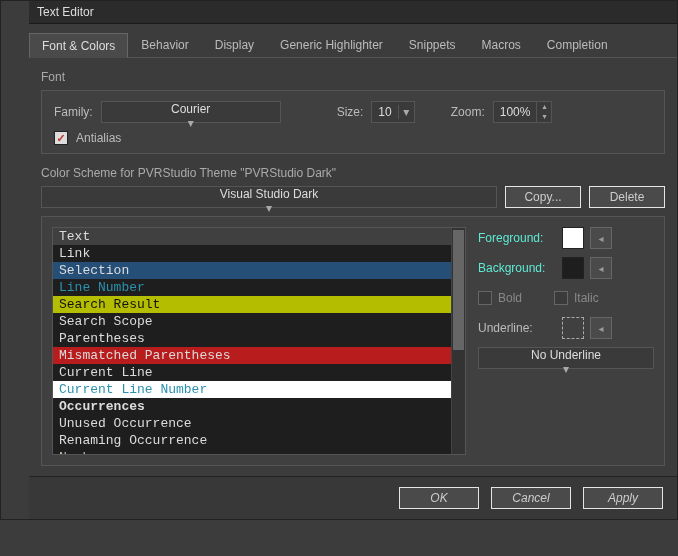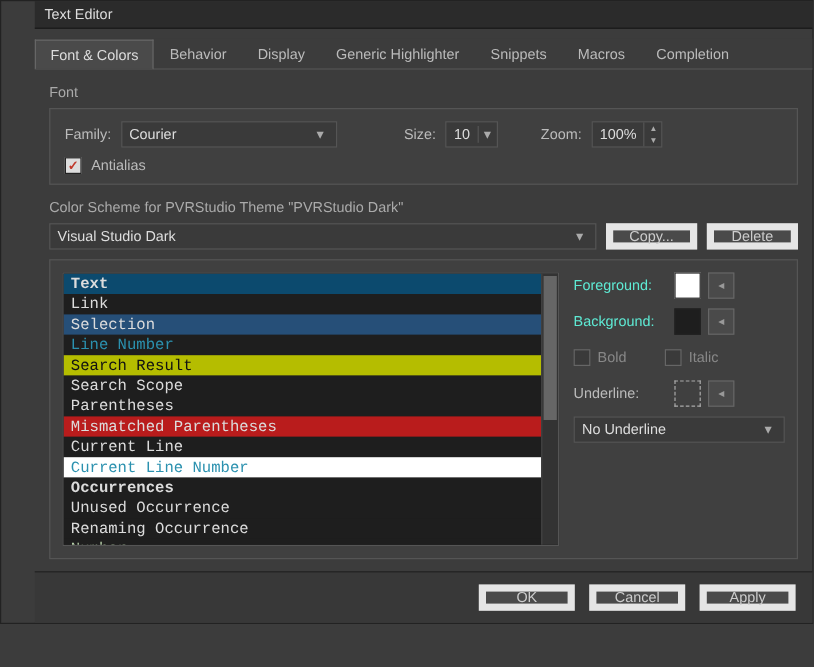--- a/index.html
+++ b/index.html
@@ -7,47 +7,47 @@
   .window { border: 1px solid #222; width: 678px; height: 520px; display: flex; flex-direction: column; padding-left: 28px; }
   .titlebar { background: #2b2b2b; color: #ddd; padding: 4px 8px; font-size: 12px; border-bottom: 1px solid #1a1a1a; }
   .tabs { display: flex; background: #3c3c3c; border-bottom: 1px solid #555; height: 26px; margin-top:8px; }
   .tab { padding: 5px 12px; color: #bbb; cursor: pointer; border: 1px solid transparent; border-bottom:none; }
   .tab.active { background: #4a4a4a; border: 1px solid #666; border-bottom: 1px solid #4a4a4a; position: relative; top: 1px; color:#ddd;}
   .pane { flex: 1; padding: 10px 12px; overflow: hidden; display:flex; flex-direction:column;}
   .section-label { color: #aaa; margin: 2px 0 6px 0; }
   .font-box { border: 1px solid #555; background: #404040; padding: 10px 12px 8px 12px; display: flex; flex-direction: column; gap: 8px; }
   .row { display: flex; align-items: center; gap: 8px; }
   .label { color: #bbb; }
-  .combo { background: #3a3a3a; border: 1px solid #555; color: #ddd; height: 22px; display: flex; align-items: center; padding: 0 6px; justify-content: space-between; }
+  .combo { background: #3a3a3a; border: 1px solid #555; color: #ddd; height: 22px; display: flex; align-items: center; padding: 0 6px; justify-content: space-between; flex-direction: column; }
   .combo .chev { width: 14px; text-align: center; color: #aaa;}
   .combo-family { width: 180px; }
   .spin { display:flex; align-items:center; background:#3a3a3a; border:1px solid #555; height:22px; }
   .spin .val { padding:0 6px; color:#ddd; min-width:24px; }
   .spin .chev { width:16px; text-align:center; color:#aaa; border-left:1px solid #555;}
   .spin .updown { display:flex; flex-direction:column; border-left:1px solid #555; }
   .spin .updown div { width:14px; height:10px; text-align:center; font-size:8px; color:#aaa; line-height:10px; }
   .checkbox { width:14px; height:14px; background:#ddd; border:1px solid #222; display:inline-flex; align-items:center; justify-content:center; color:#c0392b; font-weight:bold; font-size:11px; }
   .scheme-label { margin: 12px 0 6px 0; color:#aaa; }
   .scheme-row { display:flex; gap:8px; margin-bottom:8px; }
   .combo-scheme { flex:1; }
-  .btn { background:#4a4a4a; border:6px solid #e5e5e5; color:#ccc; height:22px; min-width:76px; display:flex; align-items:center; justify-content:center; cursor:pointer; }
+  .btn { background:#4a4a4a; border:1px solid #e5e5e5; color:#ccc; height:22px; min-width:76px; display:flex; align-items:center; justify-content:center; cursor:pointer; }
   .main-row { display:flex; gap:12px; flex:1; min-height:0; border:1px solid #555; background:#404040; padding:10px;}
   .list-wrap { flex:1; position:relative; background:#1e1e1e; border:1px solid #555; overflow:hidden; }
   .list { position:absolute; inset:0; overflow:hidden; padding-right:14px;}
   .scrollbar { position:absolute; right:0; top:0; bottom:0; width:14px; background:#333; border-left:1px solid #444;}
   .thumb { position:absolute; left:1px; right:1px; top:2px; height:120px; background:#666;}
   .item { font-family: "Courier New", monospace; font-size:13px; padding:1px 6px; white-space:nowrap; color:#dcdcdc; }
   .side { width:176px; display:flex; flex-direction:column; gap:8px; color:#888; }
   .side-row { display:flex; align-items:center; gap:6px; height:22px; }
   .side-row .slabel { width:78px; color:#5eead4; }
   .swatch { width:22px; height:22px; border:1px solid #222; }
   .smallbtn { width:22px; height:22px; background:#4a4a4a; border:1px solid #666; display:flex; align-items:center; justify-content:center; color:#999; font-size:10px;}
   .side .checkbox2 { width:14px; height:14px; border:1px solid #666; background:#3a3a3a; display:inline-block;}
   .underline-swatch { width:22px; height:22px; border:1px dashed #aaa; }
-  .footer { display:flex; justify-content:flex-end; gap:12px; padding:10px 14px; border-top:1px solid #222; background:#383838;}
+  .footer { display:flex; justify-content:flex-end; gap:12px; padding:10px 14px; border-top:1px solid #222; background:#383838;font-style:italic;}
   .footer .btn { min-width:80px; }
 </style>
 </head>
 <body>
 
 <div class="window">
   <div class="titlebar">Text Editor</div>
 
   <div class="tabs" id="tabs">
       <div class="tab active">Font &amp; Colors</div>
@@ -99,21 +99,21 @@
         <span>Visual Studio Dark</span>
         <span class="chev">▾</span>
       </div>
       <div class="btn">Copy...</div>
       <div class="btn">Delete</div>
     </div>
 
     <div class="main-row">
       <div class="list-wrap">
         <div class="list" id="list">
-            <div class="item" style="color: rgb(220, 220, 220); background: #0c4a6e; font-weight: bold;">Text</div>
+            <div class="item" style="color: rgb(220, 220, 220); background: #404040;">Text</div>
             <div class="item" style="color: rgb(220, 220, 220); background: rgb(30, 30, 30);">Link</div>
             <div class="item" style="color: rgb(220, 220, 220); background: rgb(38, 79, 120);">Selection</div>
             <div class="item" style="color: rgb(43, 145, 175); background: rgb(30, 30, 30);">Line Number</div>
             <div class="item" style="color: rgb(17, 17, 17); background: rgb(181, 189, 0);">Search Result</div>
             <div class="item" style="color: rgb(220, 220, 220); background: rgb(30, 30, 30);">Search Scope</div>
             <div class="item" style="color: rgb(220, 220, 220); background: rgb(30, 30, 30);">Parentheses</div>
             <div class="item" style="color: rgb(220, 220, 220); background: #b91c1c;">Mismatched Parentheses</div>
             <div class="item" style="color: rgb(220, 220, 220); background: rgb(30, 30, 30);">Current Line</div>
             <div class="item" style="color: rgb(43, 145, 175); background: #ffffff;">Current Line Number</div>
             <div class="item" style="color: rgb(220, 220, 220); background: rgb(30, 30, 30); font-weight: bold;">Occurrences</div>

